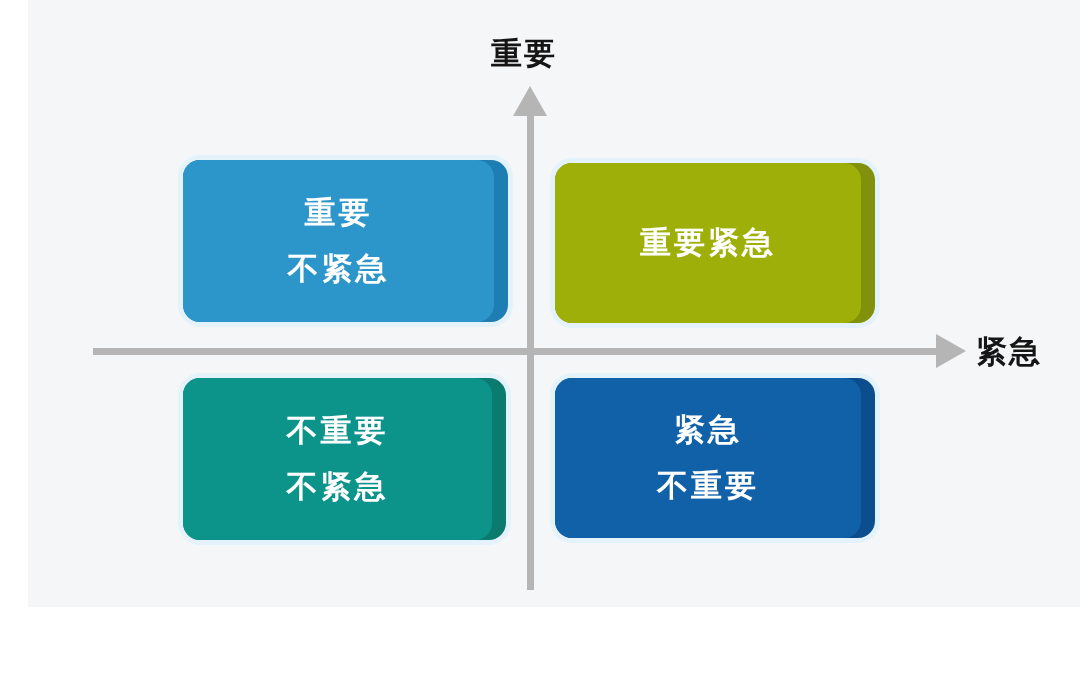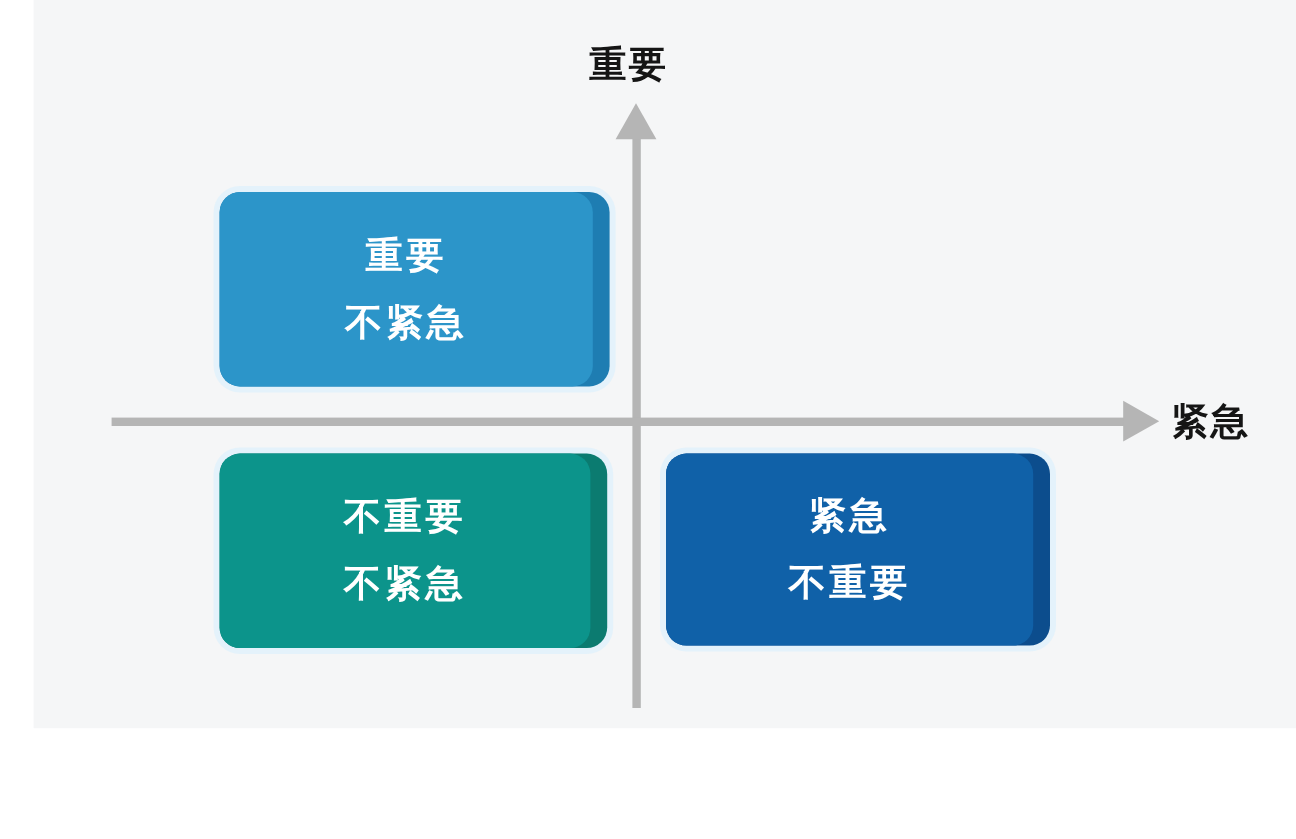--- a/index.html
+++ b/index.html
@@ -115,20 +115,25 @@
   <div class="axis-label y">重要</div>
   <div class="axis-label x">紧急</div>
 
   <div class="quad top-left" style="background: rgb(30, 125, 178);">
     <div class="face" style="background: rgb(44, 149, 201);">
       <div class="line">重要</div>
       <div class="line">不紧急</div>
     </div>
   </div>
 
+  <div class="quad top-right" style="background: rgb(129, 145, 12);">
+    <div class="face" style="background: rgb(159, 175, 10);">
+      <div class="line">重要紧急</div>
+    </div>
+  </div>
 
   <div class="quad bottom-left" style="background: rgb(11, 123, 112);">
     <div class="face" style="background: rgb(12, 148, 139);">
       <div class="line">不重要</div>
       <div class="line">不紧急</div>
     </div>
   </div>
 
   <div class="quad bottom-right" style="background: rgb(12, 77, 141);">
     <div class="face" style="background: rgb(16, 97, 168);">

